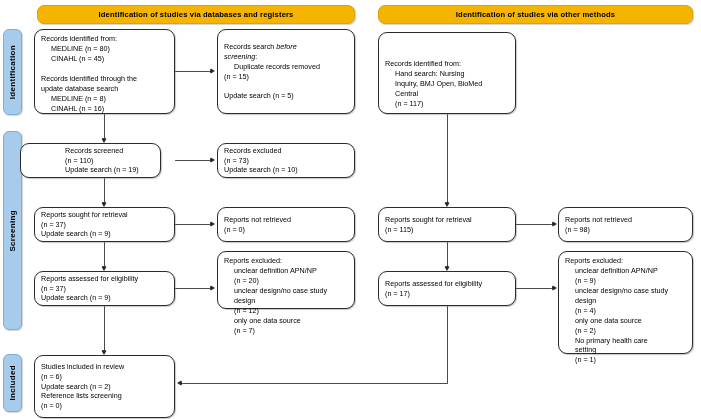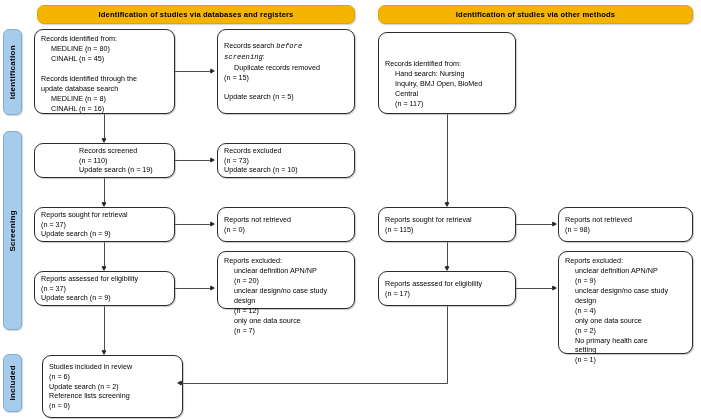--- a/index.html
+++ b/index.html
@@ -66,21 +66,21 @@
     flex-direction: column;
     justify-content: center;
   }
   .flow-box.vtop { justify-content: flex-start; }
   .box-text {
     font-size: 7.2px;
     line-height: 1.38;
     color: #000000;
     white-space: pre-wrap;
   }
-  .box-text .ital { font-style: italic; font-family: Liberation Mono, monospace; }
+  .box-text .ital { font-style: italic; }
 
   
   .vline { background: #4a4a4a; width: 1px; }
   .hline { background: #4a4a4a; height: 1px; }
 
   .arrow-down {
     width: 0; height: 0;
     border-left: 3.5px solid transparent;
     border-right: 3.5px solid transparent;
     border-top: 5px solid #2b2b2b;
@@ -138,21 +138,21 @@
 
 Update search (n = 5)</span></div>
   </div>
 
   <div class="abs hline" style="left:175px; top:71px; width:35px;"></div>
   <div class="abs arrow-right" style="left:210px; top:67.5px;"></div>
 
   <div class="abs vline" style="left:104px; top:114px; height:24px;"></div>
   <div class="abs arrow-down" style="left:101px; top:138px;"></div>
 
-  <div class="abs flow-box" style="left:34px; top:143px; width:141px; height:35px;padding-left:44px;">
+  <div class="abs flow-box" style="left:20px; top:143px; width:141px; height:35px;padding-left:44px;">
     <div class="box-text">Records screened
 (n = 110)
 Update search (n = 19)</div>
   </div>
 
   <div class="abs flow-box" style="left:217px; top:143px; width:138px; height:35px;">
     <div class="box-text">Records excluded
 (n = 73)
 Update search (n = 10)</div>
   </div>
@@ -196,21 +196,21 @@
      only one data source
      (n = 7)</div>
   </div>
 
   <div class="abs hline" style="left:175px; top:288px; width:35px;"></div>
   <div class="abs arrow-right" style="left:210px; top:284.5px;"></div>
 
   <div class="abs vline" style="left:104px; top:306px; height:44px;"></div>
   <div class="abs arrow-down" style="left:101px; top:350px;"></div>
 
-  <div class="abs flow-box" style="left:34px; top:355px; width:141px; height:63px;margin-left:8px;">
+  <div class="abs flow-box" style="left:34px; top:355px; width:141px; height:63px;">
     <div class="box-text">Studies included in review
 (n = 6)
 Update search (n = 2)
 Reference lists screening
 (n = 0)</div>
   </div>
 
   <div class="abs flow-box vtop" style="left:378px; top:32px; width:138px; height:82px;">
     <div class="box-text" style="margin-top:22px;">Records identified from:
      Hand search: Nursing

